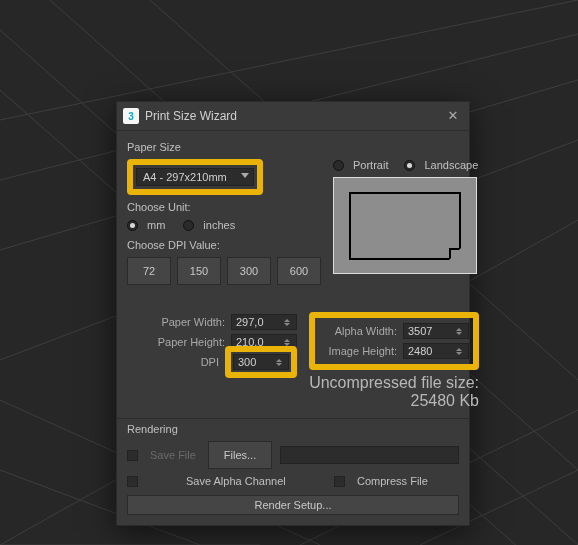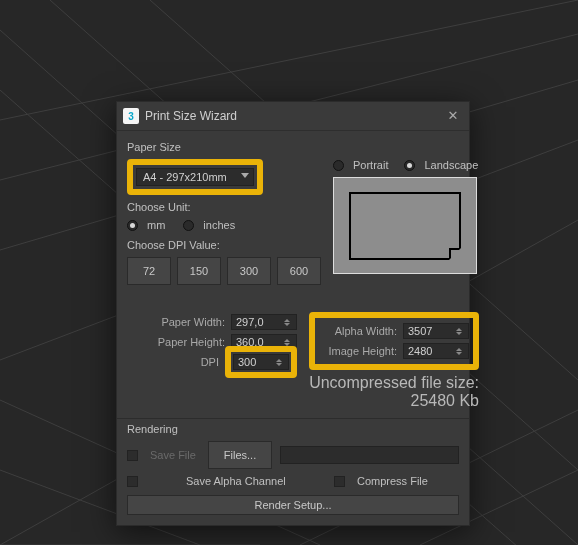--- a/index.html
+++ b/index.html
@@ -221,21 +221,21 @@
             <span>297,0</span>
             <span class="arrows">
                 <span class="up"></span>
                 <span class="down"></span>
               </span>
           </div>
         </div>
         <div class="thinrow">
           <span class="lbl">Paper Height:</span>
           <div class="spinner">
-            <span>360,0</span>
+            <span>210,0</span>
             <span class="arrows">
                 <span class="up"></span>
                 <span class="down"></span>
               </span>
           </div>
         </div>
         <div class="thinrow">
           <span class="lbl">DPI</span>
           <div class="hilite-red" style="padding:2px;">
             <div class="spinner" style="width:56px;">

